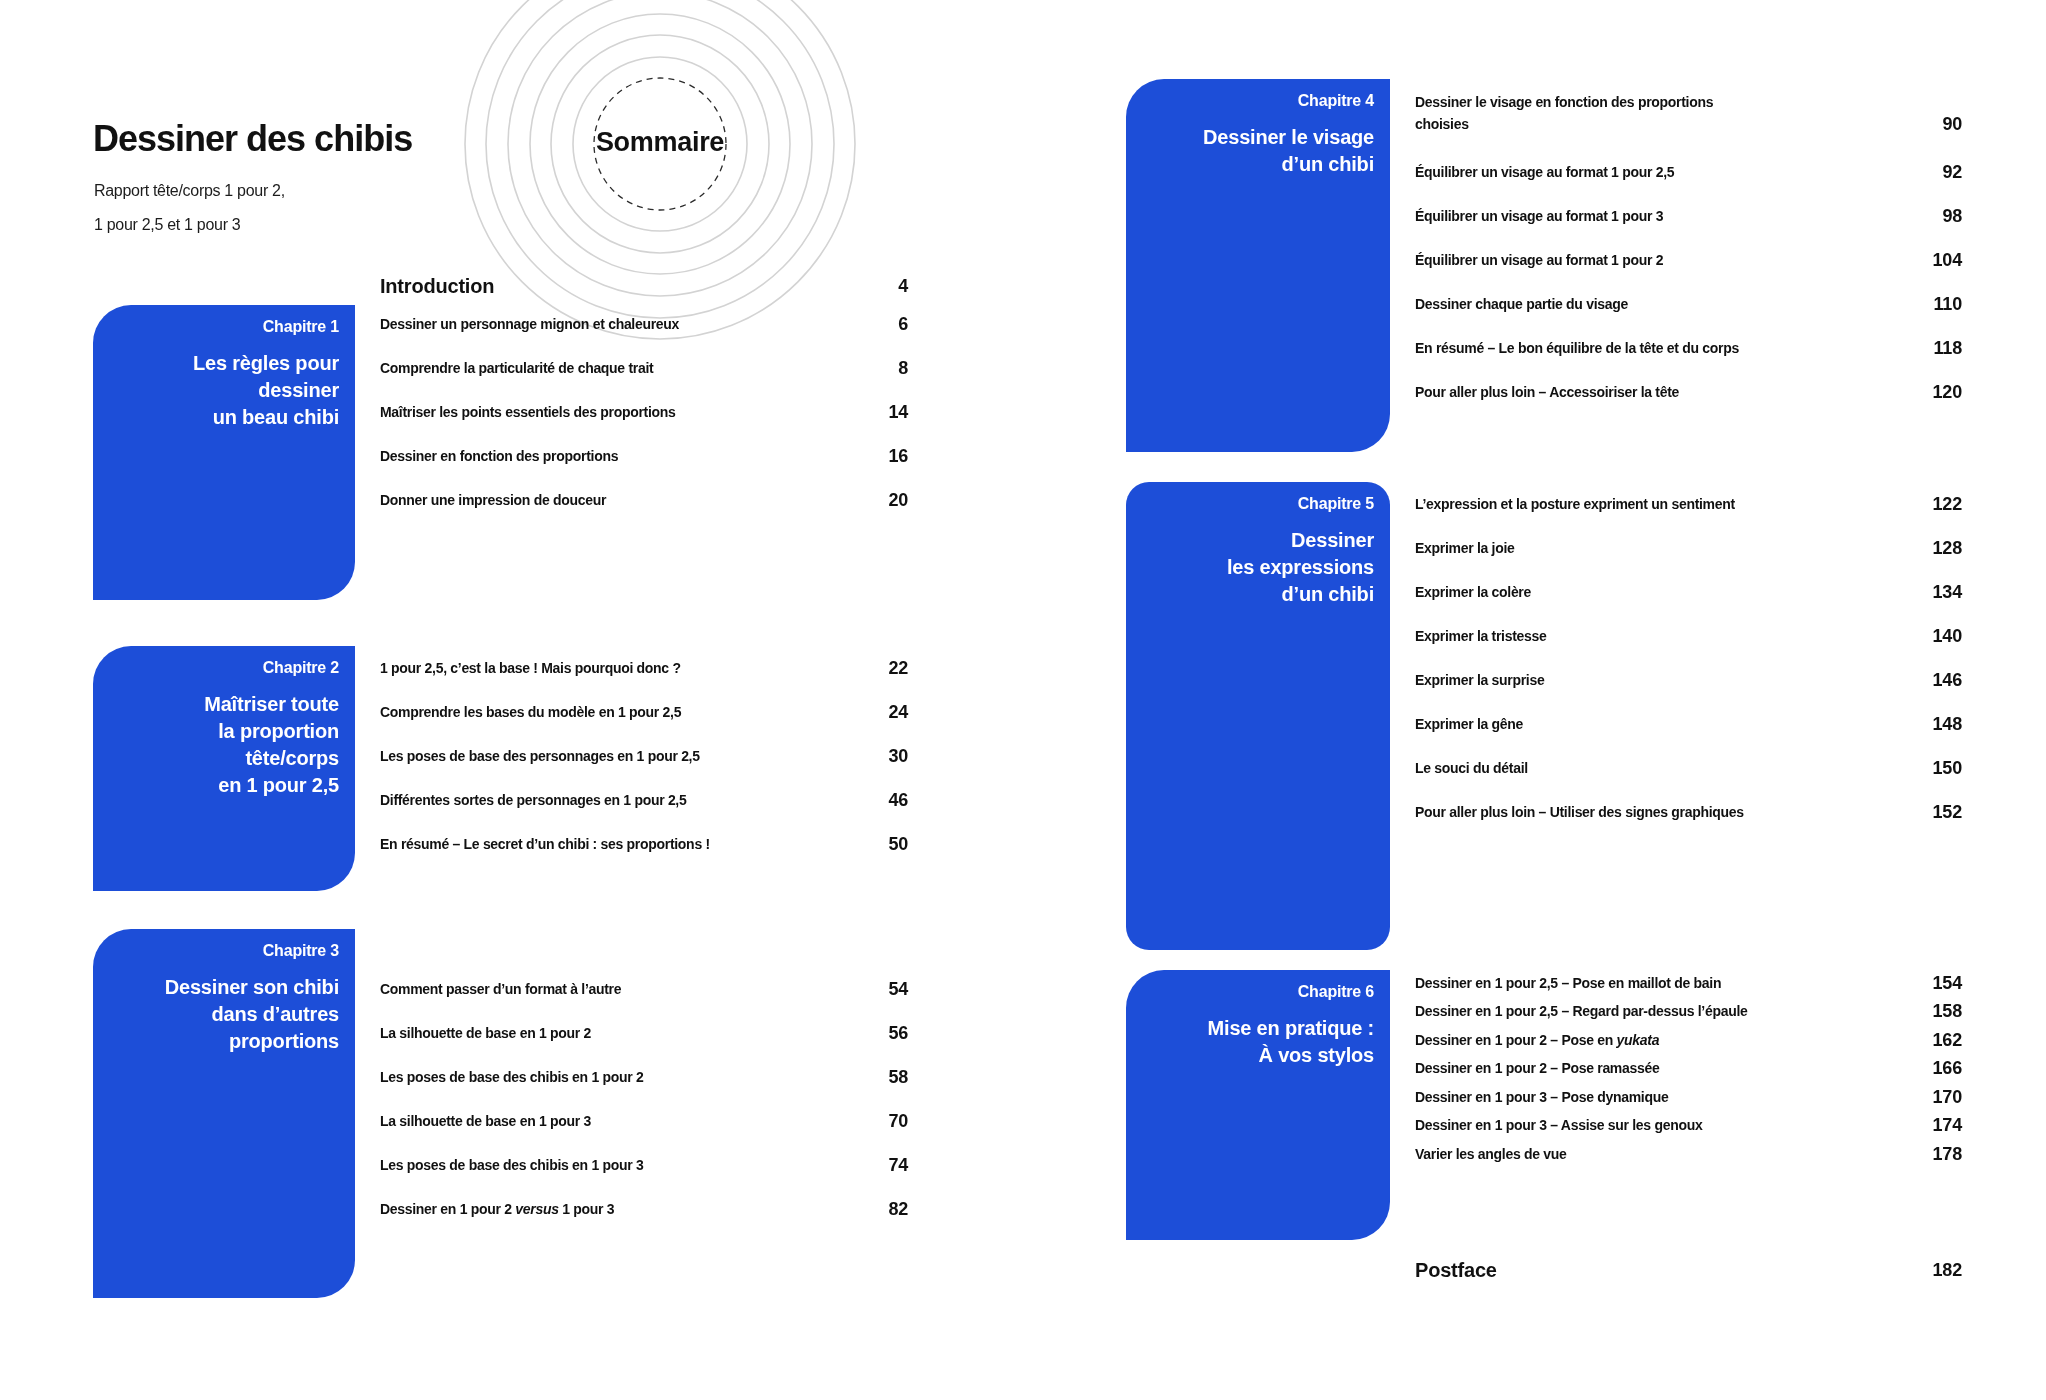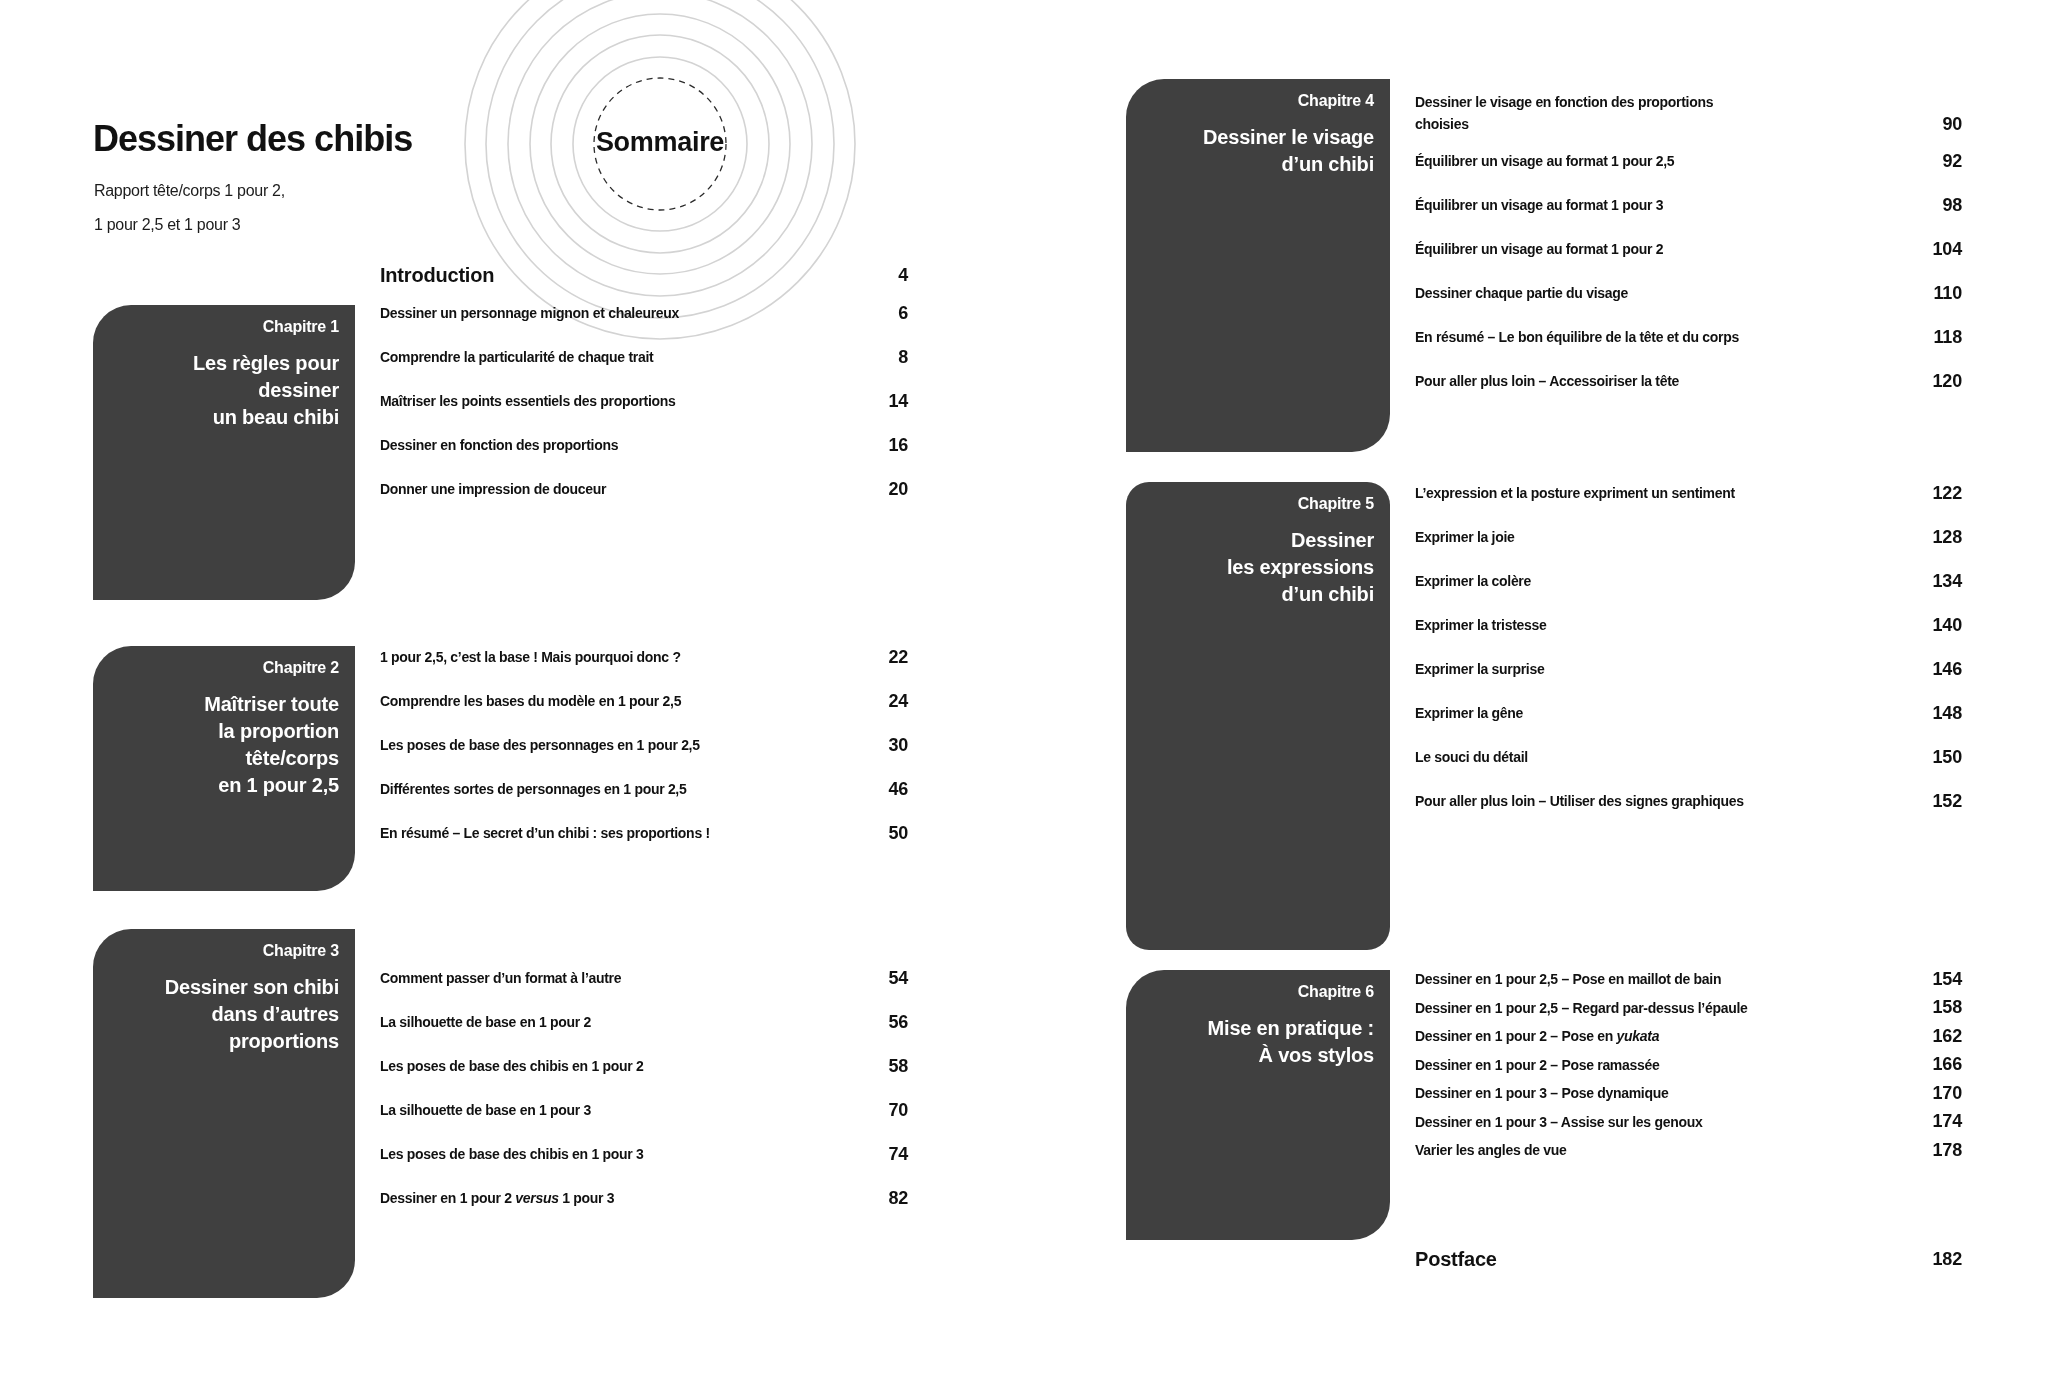--- a/index.html
+++ b/index.html
@@ -17,30 +17,30 @@
   .book-title{
     position:absolute;left:93px;top:118px;font-size:36px;font-weight:700;
     letter-spacing:-1px;z-index:2;white-space:nowrap;
   }
   .book-subtitle{
     position:absolute;left:94px;top:174px;font-size:16px;font-weight:400;
     line-height:34px;letter-spacing:-0.3px;z-index:2;white-space:nowrap;color:#1c1c1c;
   }
   
   .chapter-block{
-    position:absolute;background:#404040;border-radius:38px 0 38px 0;
+    position:absolute;background:#1d4ed8;border-radius:38px 0 38px 0;
     z-index:1;box-sizing:border-box;padding:13px 16px 0 12px;text-align:right;color:#ffffff;
   }
   .chapter-badge{font-size:16px;font-weight:700;line-height:18px;letter-spacing:-0.2px;}
   .chapter-title{font-size:20px;font-weight:700;line-height:27px;margin-top:14px;letter-spacing:-0.2px;}
   .chapter-title span{display:block;}
   
   .toc-section{position:absolute;z-index:2;}
   .toc-row{
-    height:var(--rh,44px);display:flex;justify-content:space-between;align-items:center;
+    height:var(--rh,44px);display:flex;justify-content:space-between;align-items:flex-end;
   }
   .toc-label{
     font-size:14px;font-weight:700;letter-spacing:-0.3px;line-height:22px;white-space:nowrap;
   }
   .toc-page{
     font-size:18px;font-weight:700;text-align:right;min-width:46px;padding-left:8px;letter-spacing:-0.2px;
   }
   .sec-ch4 .toc-row:first-child{height:56px;align-items:flex-end;padding-bottom:4px;}
   .sec-intro .toc-label, .sec-postface .toc-label{font-size:20px;letter-spacing:-0.2px;}
   i{font-style:italic;}

